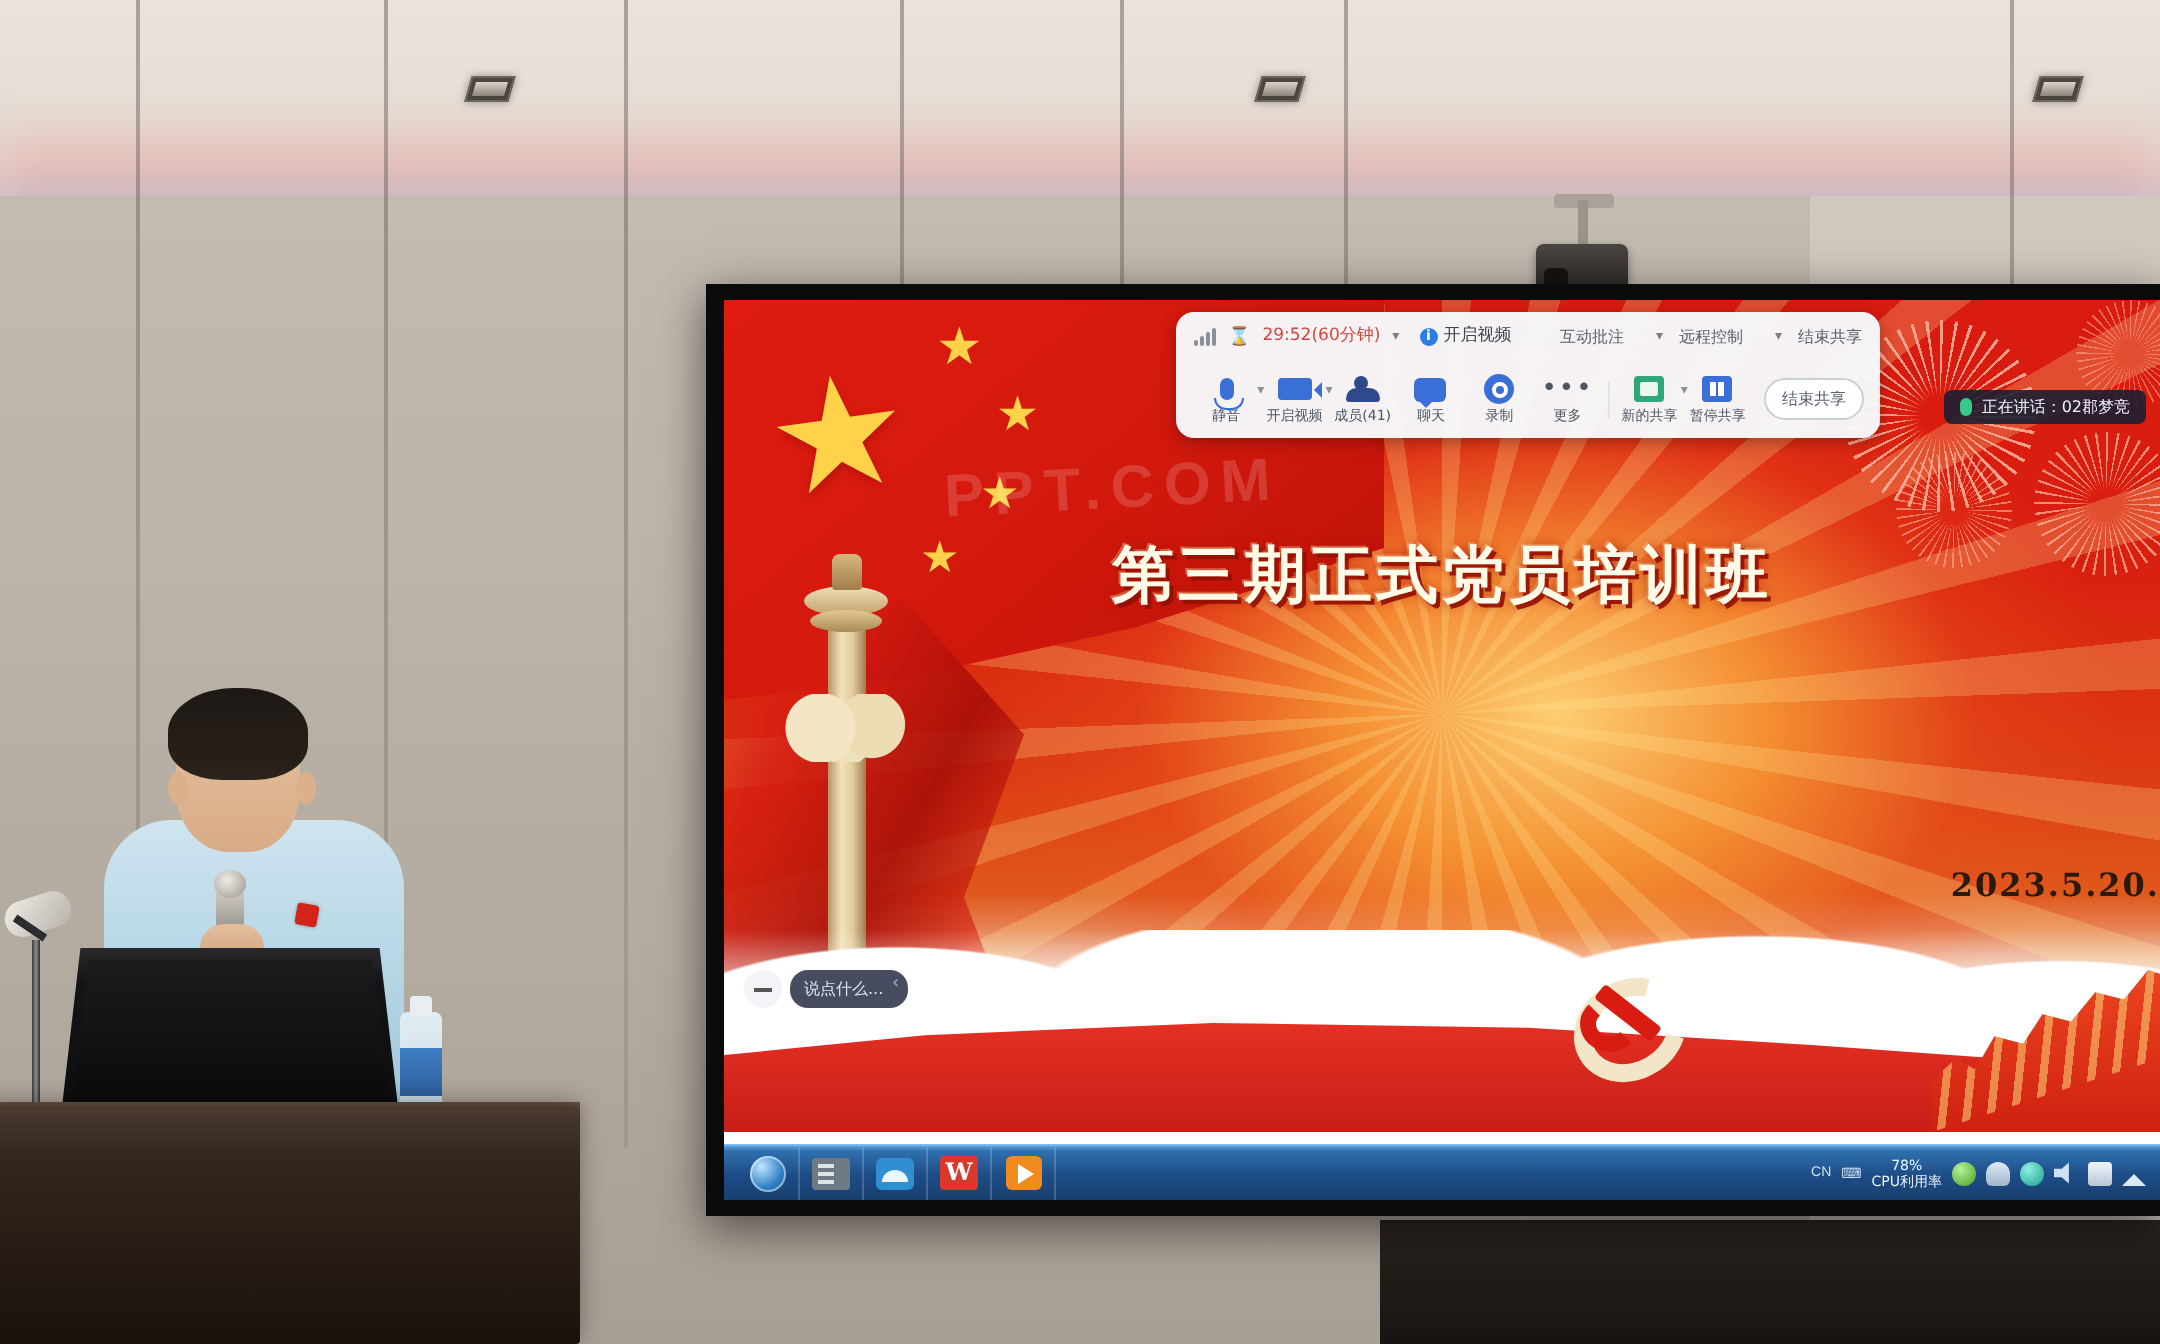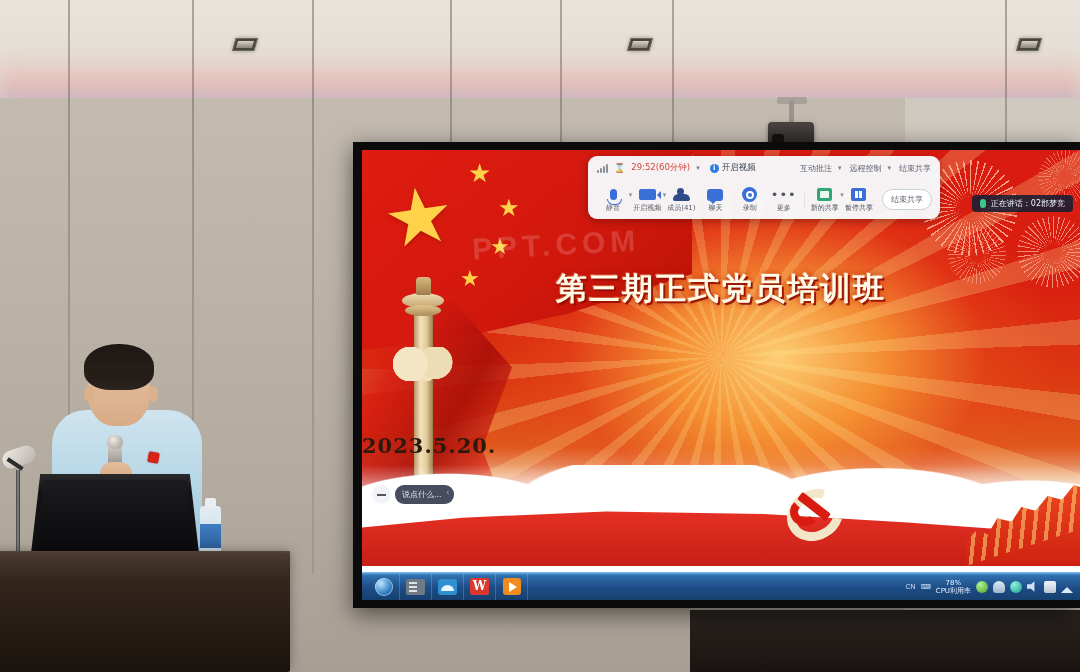--- a/index.html
+++ b/index.html
@@ -142,22 +142,22 @@
     font-family:"DejaVu Sans", sans-serif;
   }
   .title-line {
     font-size:31px; font-weight:bold; color:#fffbe8; letter-spacing:2px;
     line-height:1.32;
     text-shadow:0 0 6px rgba(170,20,0,.85), 2px 2px 0 rgba(140,14,0,.9),
                 -1px -1px 0 rgba(255,220,150,.5);
   }
   .title-line.l3 { letter-spacing:6px; }
   .slide-date {
-    position:absolute; left:0; right:0; top:283px; text-align:left;
-    font-family:"DejaVu Serif", serif; font-size:21px; font-weight:bold;
+    position:absolute; left:0; right:0; top:283px; text-align:right;
+    font-family:"DejaVu Serif", serif; font-size:16px; font-weight:bold;
     color:#2a1a0c; letter-spacing:1px;
   }
 
   
   .cloudband {
     position:absolute; left:0; bottom:0; width:100%; height:135px;
     background:
       radial-gradient(ellipse 170px 60px at 12% 38%, #fff 0 70%, rgba(255,255,255,0) 72%),
       radial-gradient(ellipse 210px 72px at 42% 30%, #fff 0 70%, rgba(255,255,255,0) 72%),
       radial-gradient(ellipse 190px 64px at 72% 36%, #fff 0 70%, rgba(255,255,255,0) 72%),
@@ -255,21 +255,21 @@
   .hourglass { color:#d93a2b; font-size:9px; }
   .tx-timer { color:#d4453a; font-size:8.5px; white-space:nowrap; }
   .caret { color:#7b8086; font-size:7px; }
   .tx-brand { display:flex; align-items:center; gap:3px; margin-left:4px; }
   .tx-brand .dot {
     width:9px; height:9px; border-radius:50%; background:#2b7ce5;
     color:#fff; font-size:7px; line-height:9px; text-align:center; font-weight:bold;
   }
   .tx-brand span { color:#3c4551; font-size:8.5px; }
   .tx-top-right { margin-left:auto; display:flex; align-items:center; gap:8px; }
-  .tx-top-right .it { color:#5a6270; font-size:8px; display:flex; align-items:center; gap:6px; }
+  .tx-top-right .it { color:#5a6270; font-size:8px; display:flex; align-items:center; gap:16px; }
 
   .tx-bottom {
     position:absolute; left:0; top:24px; width:100%; height:39px;
     display:flex; align-items:center; padding:0 8px;
   }
   .tbtn { width:40px; text-align:center; position:relative; }
   .tbtn .gi { height:17px; display:flex; align-items:center; justify-content:center; }
   .tbtn .lb { font-size:7px; color:#4e5763; margin-top:0; white-space:nowrap; }
   .tbtn .arr { position:absolute; right:-2px; top:5px; color:#8a9099; font-size:7px; }
   .ic-mic { width:7px; height:11px; background:#3a6fd8; border-radius:3.5px; position:relative; }

